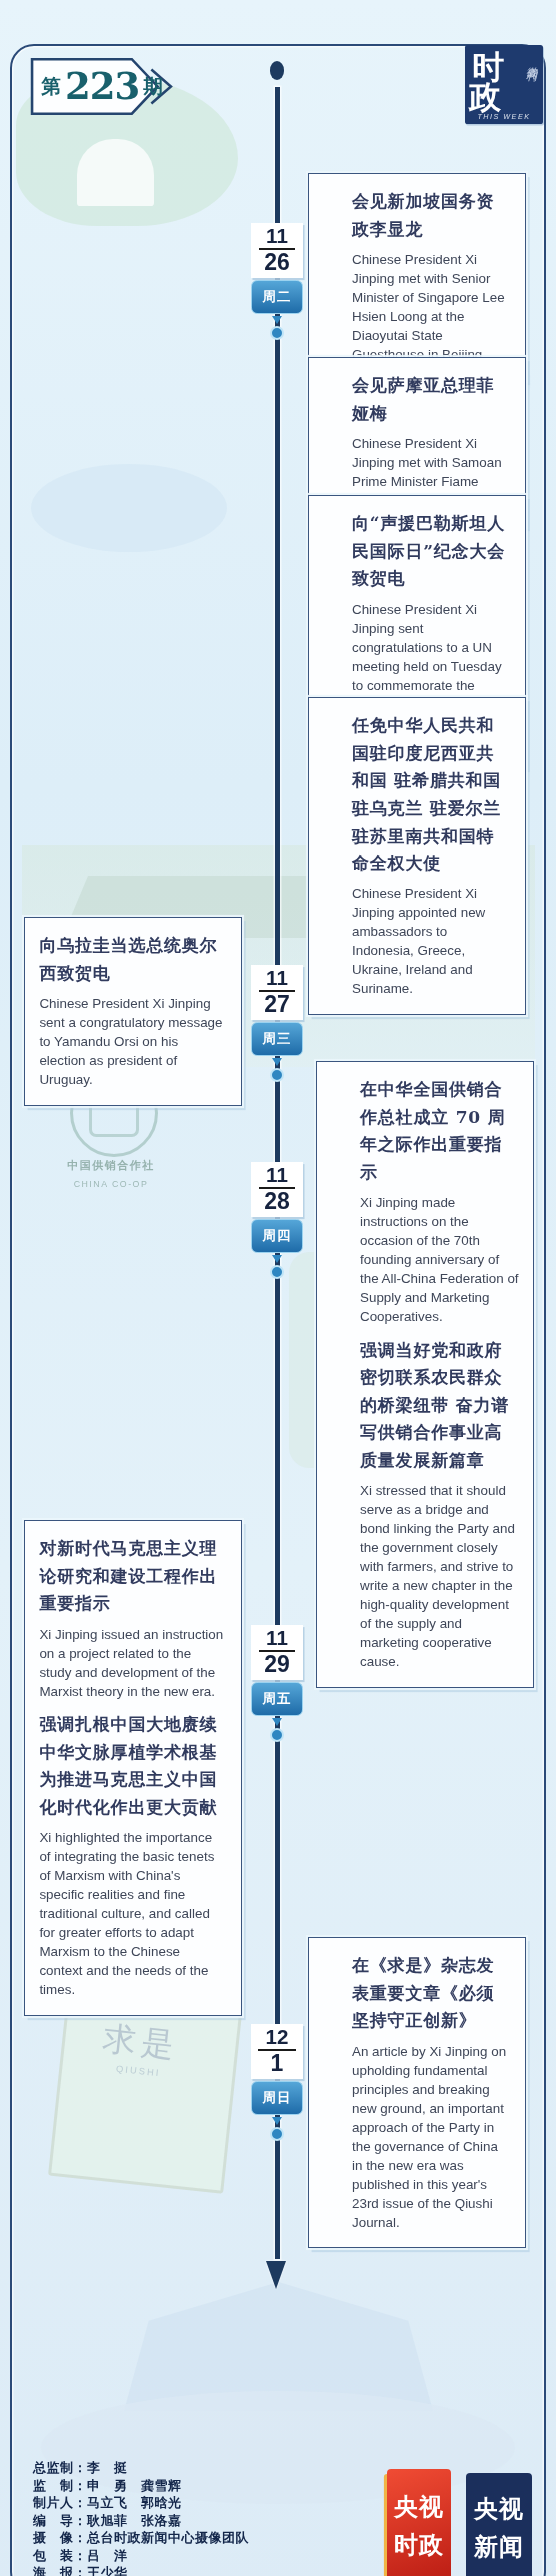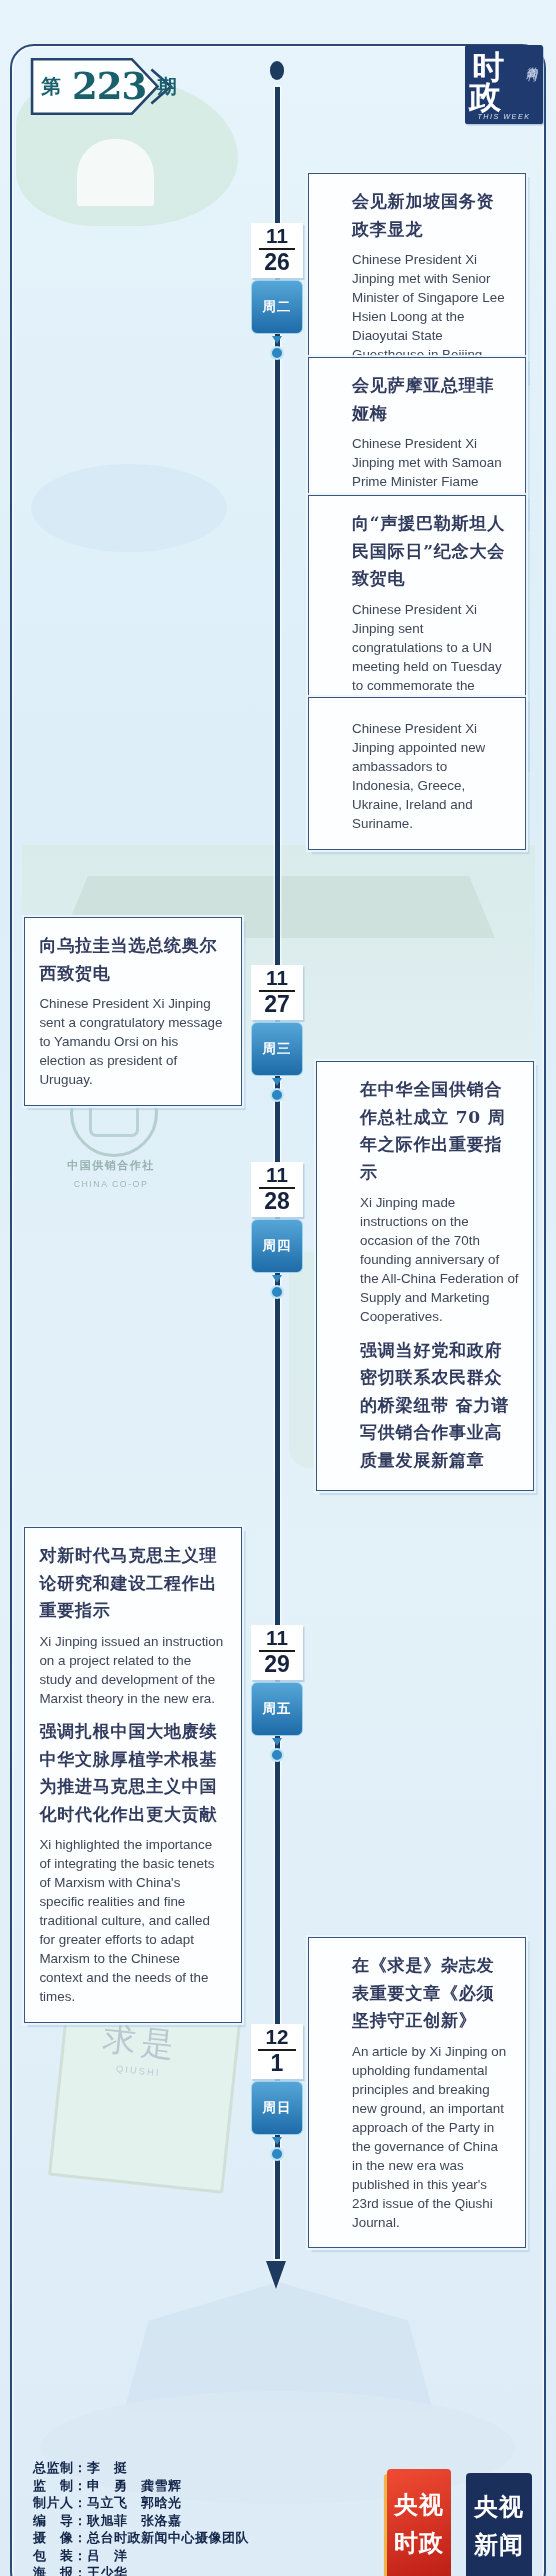--- a/index.html
+++ b/index.html
@@ -28,61 +28,61 @@
   .emblem-t1{position:absolute;left:31px;top:1158px;width:160px;text-align:center;font-size:11px;font-weight:bold;color:rgba(75,118,100,.5);letter-spacing:1.5px;}
   .emblem-t2{position:absolute;left:31px;top:1179px;width:160px;text-align:center;font-size:8.8px;color:rgba(75,118,100,.45);letter-spacing:1.5px;}
   
   .frame{position:absolute;left:10.3px;top:44px;width:532px;height:2548px;border:2.1px solid #2b4a78;border-radius:24px;
          box-shadow:inset 0 0 0 1.5px rgba(255,255,255,.6);}
   
   .issue-badge{position:absolute;left:30px;top:57px;width:144px;height:60px;}
   .issue-badge svg{position:absolute;left:0;top:0;}
   .badge-text{position:absolute;left:11.3px;top:0;height:58px;display:flex;align-items:center;color:#19606c;}
   .badge-cn{font-family:"DejaVu Serif","Liberation Serif",serif;font-size:19.6px;font-weight:bold;}
-  .badge-num{font-family:"DejaVu Serif","Liberation Serif",serif;font-size:37px;font-weight:bold;margin:0 11px;letter-spacing:-1px;}
+  .badge-num{font-family:"DejaVu Serif","Liberation Serif",serif;font-size:37px;font-weight:bold;margin:0 4px;letter-spacing:-1px;}
   .brand{position:absolute;left:465px;top:45px;width:78px;height:79px;background:#1e3a6e;border-radius:2.6px;
          box-shadow:1px 1.5px 0 rgba(150,180,210,.6);}
   .brand-c1{position:absolute;left:7.2px;top:1px;font-family:"DejaVu Serif","Liberation Serif",serif;font-size:32px;font-weight:bold;color:#fff;}
   .brand-c2{position:absolute;left:4.1px;top:31px;font-family:"DejaVu Serif","Liberation Serif",serif;font-size:32px;font-weight:bold;color:#fff;}
   .brand-side{position:absolute;right:4.1px;top:13.4px;writing-mode:vertical-rl;font-size:10.8px;color:#c9d5e9;font-style:italic;letter-spacing:2.1px;}
   .brand-week{position:absolute;left:0;bottom:2.6px;width:100%;text-align:center;font-size:7.2px;letter-spacing:1.5px;color:#d9e0ec;font-style:italic;}
   
   .tl-line{position:absolute;left:275px;top:87px;width:5.2px;height:2172px;background:#1d3a5f;
            box-shadow:0 0 0 1.5px rgba(255,255,255,.65);}
   .tl-top-dot{position:absolute;left:270px;top:61px;width:14.4px;height:18.5px;background:#1d3a5f;border-radius:50%;}
   .tl-arrow{position:absolute;left:266px;top:2261px;width:0;height:0;border-left:10.8px solid transparent;
             border-right:10.8px solid transparent;border-top:28px solid #1d3a5f;
             filter:drop-shadow(0 0 1px rgba(255,255,255,.8));}
   .marker{position:absolute;left:251px;width:52px;text-align:center;z-index:5;}
   .m-box{background:#fff;box-shadow:1.5px 2.1px 0 rgba(176,205,226,.85);padding:2.6px 3.1px 3.6px;}
   .m-month{display:inline-block;font-size:20.6px;font-weight:bold;color:#16233f;line-height:1.0;
            border-bottom:2.1px solid #1a1a1a;padding:0 7.2px 2.1px;}
   .m-day{font-size:23px;font-weight:bold;color:#16233f;line-height:1.05;}
   .m-week{margin-top:1.5px;background:linear-gradient(180deg,#55a6d8,#1e6ba8);color:#fff;font-size:13.4px;font-weight:bold;
-          border:1.5px solid #9bd2ef;border-radius:6.2px;padding:17px 0;letter-spacing:1px;}
+          border:1.5px solid #9bd2ef;border-radius:6.2px;padding:7px 0;letter-spacing:1px;}
   .m-arrow{width:0;height:0;margin:2.6px auto 1.5px;border-left:5.7px solid transparent;border-right:5.7px solid transparent;
            border-top:8.2px solid #2e86c1;}
   .m-dot{width:10.3px;height:10.3px;margin:0 auto;border-radius:50%;background:#2e86c1;border:2.1px solid #bfe4f7;}
   
   .card{position:absolute;width:218px;box-sizing:border-box;background:#fdfeff;border:1px solid #3a557f;
         box-shadow:0 0 0 2.1px rgba(235,246,252,.9),3.6px 4.1px 0 rgba(165,198,222,.45);padding:14.4px 14.4px 15.5px;z-index:3;}
   .card.right{left:308px;padding-left:43px;}
   .card.left{left:24px;}
   .card-title{font-family:"DejaVu Serif","Liberation Serif",serif;font-size:17px;font-weight:bold;color:#313b5e;
               line-height:1.62;letter-spacing:0.8px;}
   .card-en{margin-top:6.7px;font-size:13.4px;color:#3e4658;line-height:1.42;}
   .card-title2{margin-top:10.3px;}
   
   .credits{position:absolute;left:33px;top:2459px;font-size:13px;font-weight:bold;color:#13264a;line-height:17.5px;letter-spacing:0.5px;}
   .blogo{position:absolute;box-sizing:border-box;border-radius:4.1px;display:flex;flex-direction:column;justify-content:center;
          align-items:center;gap:1px;z-index:4;}
   .blogo-red{left:387px;top:2469px;width:64px;height:113px;background:linear-gradient(160deg,#f04c34,#bb1d14);
          box-shadow:-4.1px 4.1px 0 -1px #f0b546;}
   .blogo-navy{left:466px;top:2473px;width:66px;height:109px;background:#1b2f5c;}
-  .blogo-row{font-family:Liberation Mono, monospace;font-size:24px;font-weight:bold;color:#fff;line-height:1.55;letter-spacing:1px;}
+  .blogo-row{font-family:Liberation Sans, sans-serif;font-size:24px;font-weight:bold;color:#fff;line-height:1.55;letter-spacing:1px;}
 </style>
 </head>
 <body>
 
 <div class="page">
 
   <div class="bg bg-trees"></div>
   <div class="bg bg-arch"></div>
   <div class="bg bg-cloud1"></div>
   <div class="bg bg-cloud2"></div>
@@ -163,32 +163,34 @@
       </div>
       <div class="card right" style="top: 357px;">
         <div class="card-title">会见萨摩亚总理菲娅梅</div>
         <div class="card-en">Chinese President Xi Jinping met with Samoan Prime Minister Fiame Naomi Mata'afa.</div>
       </div>
       <div class="card right" style="top: 483px; margin-top: 12px;">
         <div class="card-title">向“声援巴勒斯坦人民国际日”纪念大会致贺电</div>
         <div class="card-en">Chinese President Xi Jinping sent congratulations to a UN meeting held on Tuesday to commemorate the International Day of Solidarity with the Palestinian People.</div>
       </div>
       <div class="card right" style="top: 697px;">
+        <div class="card-title">任免中华人民共和国驻印度尼西亚共和国 驻希腊共和国 驻乌克兰 驻爱尔兰 驻苏里南共和国特命全权大使</div>
         <div class="card-en">Chinese President Xi Jinping appointed new ambassadors to Indonesia, Greece, Ukraine, Ireland and Suriname.</div>
       </div>
       <div class="card left" style="top: 917px;">
         <div class="card-title">向乌拉圭当选总统奥尔西致贺电</div>
         <div class="card-en">Chinese President Xi Jinping sent a congratulatory message to Yamandu Orsi on his election as president of Uruguay.</div>
       </div>
       <div class="card right" style="top: 1061px; margin-left: 8px;">
         <div class="card-title">在中华全国供销合作总社成立 70 周年之际作出重要指示</div>
         <div class="card-en">Xi Jinping made instructions on the occasion of the 70th founding anniversary of the All-China Federation of Supply and Marketing Cooperatives.</div>
         <div class="card-title card-title2">强调当好党和政府密切联系农民群众的桥梁纽带 奋力谱写供销合作事业高质量发展新篇章</div>
-      </div>
-      <div class="card left" style="top: 1520px; margin-top: 7px;">
+        <div class="card-en">Xi stressed that it should serve as a bridge and bond linking the Party and the government closely with farmers, and strive to write a new chapter in the high-quality development of the supply and marketing cooperative cause.</div>
+      </div>
+      <div class="card left" style="top: 1520px;">
         <div class="card-title">对新时代马克思主义理论研究和建设工程作出重要指示</div>
         <div class="card-en">Xi Jinping issued an instruction on a project related to the study and development of the Marxist theory in the new era.</div>
         <div class="card-title card-title2">强调扎根中国大地赓续中华文脉厚植学术根基 为推进马克思主义中国化时代化作出更大贡献</div>
         <div class="card-en">Xi highlighted the importance of integrating the basic tenets of Marxism with China's specific realities and fine traditional culture, and called for greater efforts to adapt Marxism to the Chinese context and the needs of the times.</div>
       </div>
       <div class="card right" style="top: 1937px;">
         <div class="card-title">在《求是》杂志发表重要文章《必须坚持守正创新》</div>
         <div class="card-en">An article by Xi Jinping on upholding fundamental principles and breaking new ground, an important approach of the Party in the governance of China in the new era was published in this year's 23rd issue of the Qiushi Journal.</div>
       </div>
     </div>

